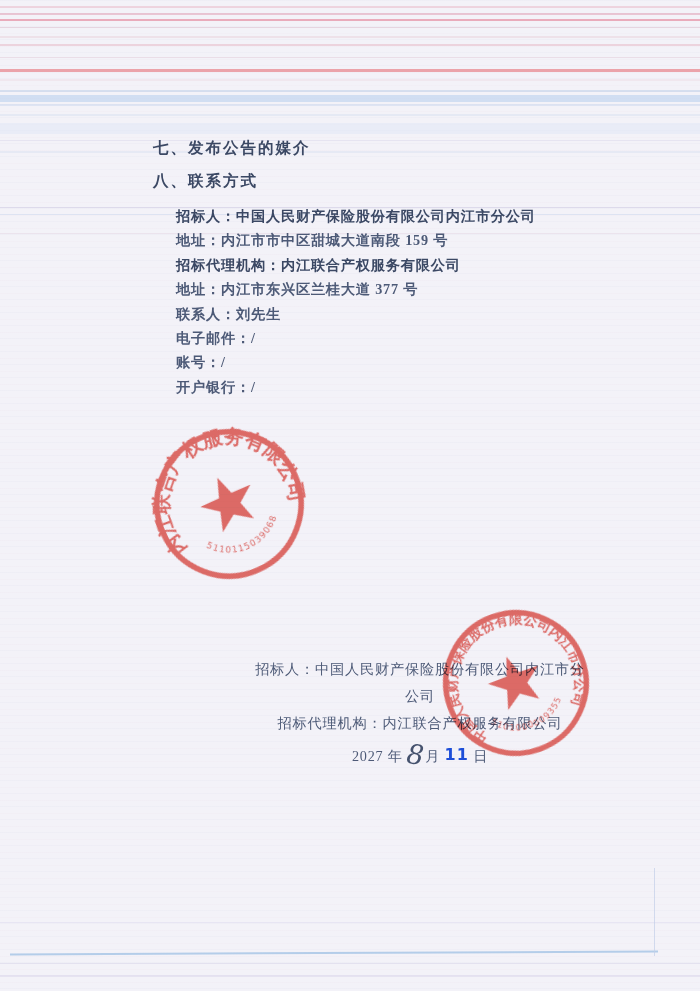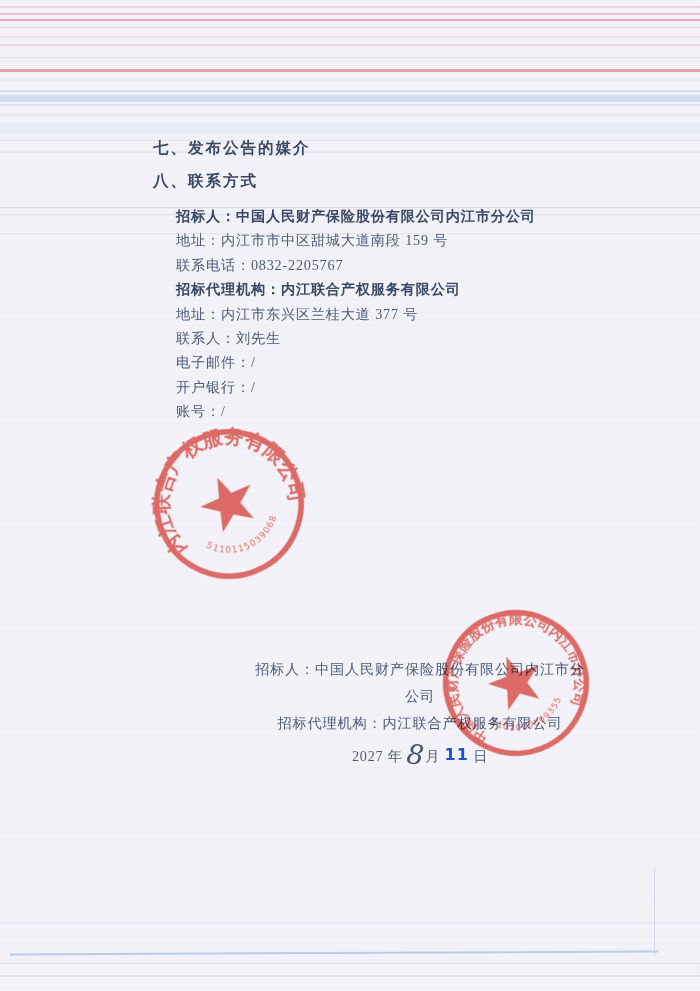--- a/index.html
+++ b/index.html
@@ -31,21 +31,21 @@
     font-size:15.5px;font-weight:bold;color:var(--bold_color);
     margin:0 0 12px 0;letter-spacing:2px;
   }
   .para{
     margin:0 0 26px 0;font-size:14.2px;line-height:26.8px;
     text-align:justify;text-indent:2em;letter-spacing:0.8px;
   }
   .ul{border-bottom:1px solid var(--underline_color);padding-bottom:1px;}
   .t8{margin-top:0;}
   .contact{margin-left:23px;font-size:14.2px;line-height:24.4px;letter-spacing:0.8px;}
-  .crow{white-space:nowrap;}
+  .crow{white-space:nowrap;font-weight:bold;}
   .crow.bold{font-weight:bold;color:var(--bold_color);}
   .signature{
     position:absolute;left:252px;top:656px;width:336px;
     color:var(--text_color);font-size:14.2px;line-height:27px;
     text-align:center;letter-spacing:0.8px;
   }
   .sig-date{margin-top:1px;}
   .hand{
     display:inline-block;font-size:27px;font-style:italic;
     transform:rotate(6deg) translateY(3px);color:#45526e;
@@ -100,27 +100,26 @@
 <div class="artifact" style="top:975px;height:2px;background:#d9d4ea;opacity:.5;"></div>
 <div class="artifact" style="top:868px;left:654px;width:1px;height:88px;background:#c2cfe8;opacity:.7;"></div>
 
 <div class="content">
   <h2 class="sec-title">七、发布公告的媒介</h2>
 
   <h2 class="sec-title t8">八、联系方式</h2>
   <div class="contact">
     <div class="crow bold">招标人：中国人民财产保险股份有限公司内江市分公司</div>
     <div class="crow">地址：内江市市中区甜城大道南段 159 号</div>
-    <div class="crow">联系电话：0832-2205767</div>
     <div class="crow bold">招标代理机构：内江联合产权服务有限公司</div>
     <div class="crow">地址：内江市东兴区兰桂大道 377 号</div>
     <div class="crow">联系人：刘先生</div>
     <div class="crow">电子邮件：/</div>
+    <div class="crow">账号：/</div>
     <div class="crow">开户银行：/</div>
-    <div class="crow">账号：/</div>
   </div>
 </div>
 
 <div class="signature">
   <div>招标人：中国人民财产保险股份有限公司内江市分公司</div>
   <div>招标代理机构：内江联合产权服务有限公司</div>
   <div class="sig-date"><span>2027 年</span> <span class="hand">8</span><span>月</span> <span class="hand-day">11</span> <span>日</span></div>
 </div>
 
 <svg class="seal seal1" width="160" height="160" viewBox="0 0 200 200">

